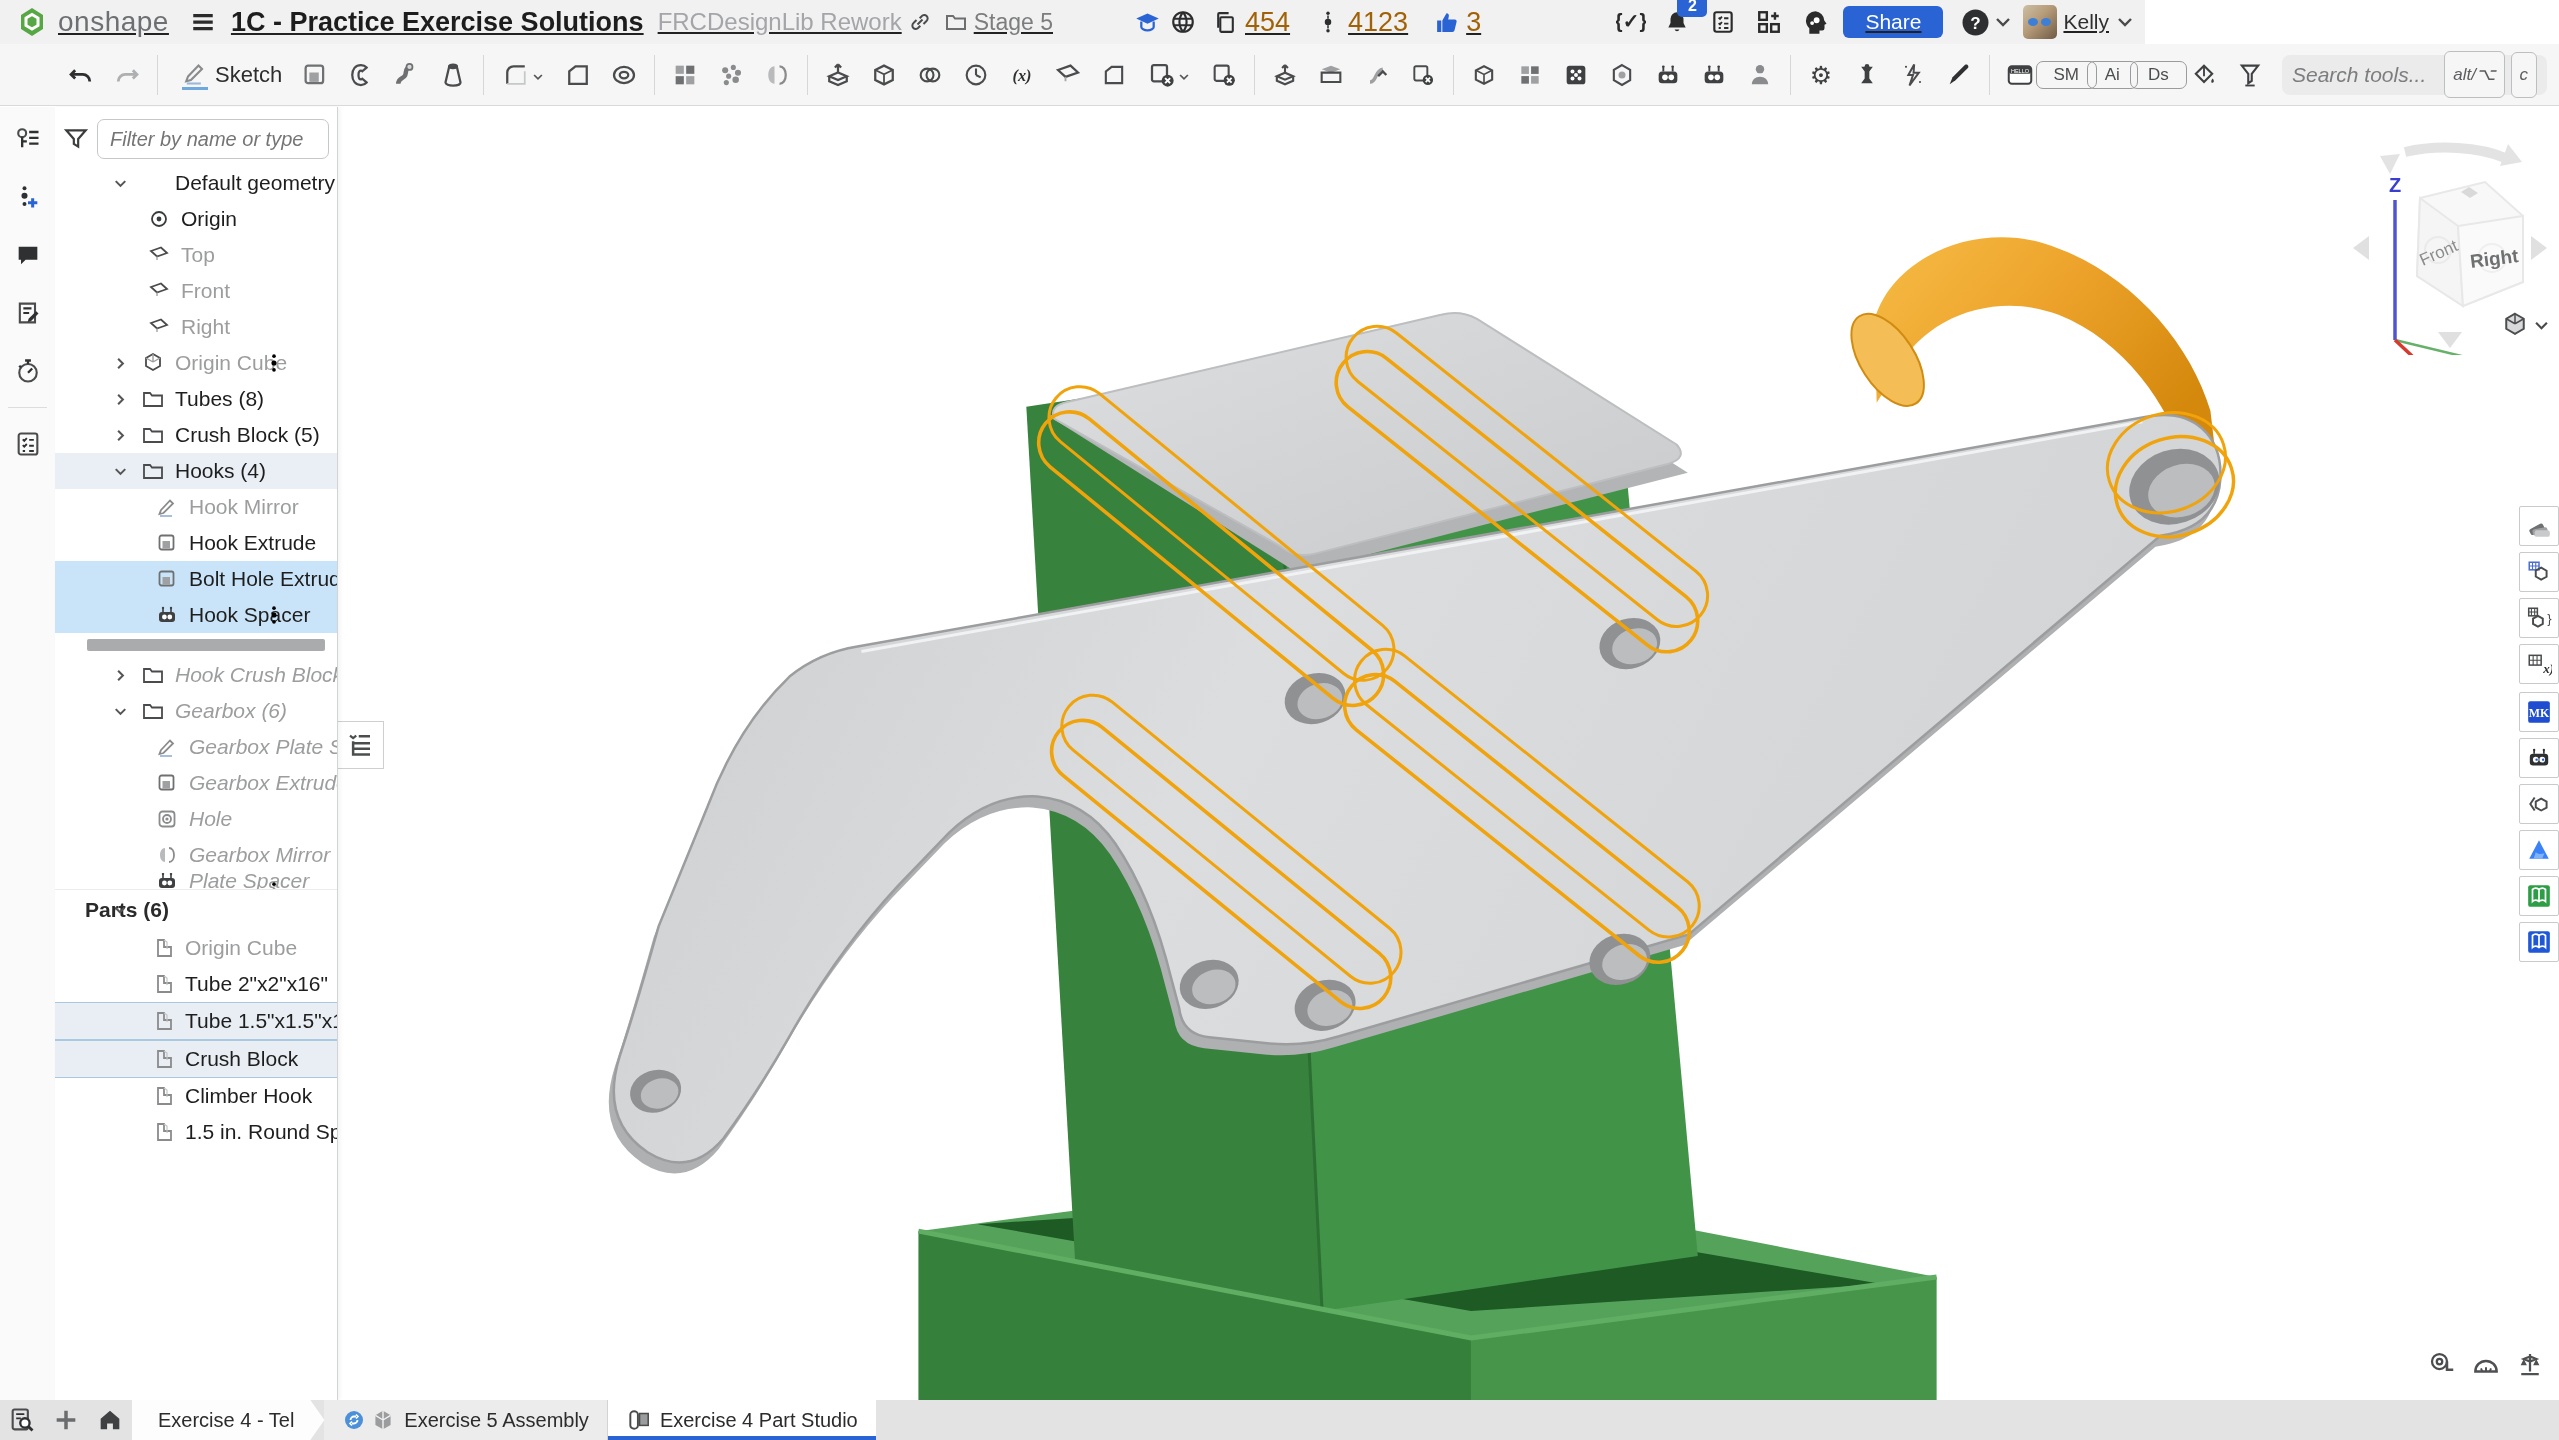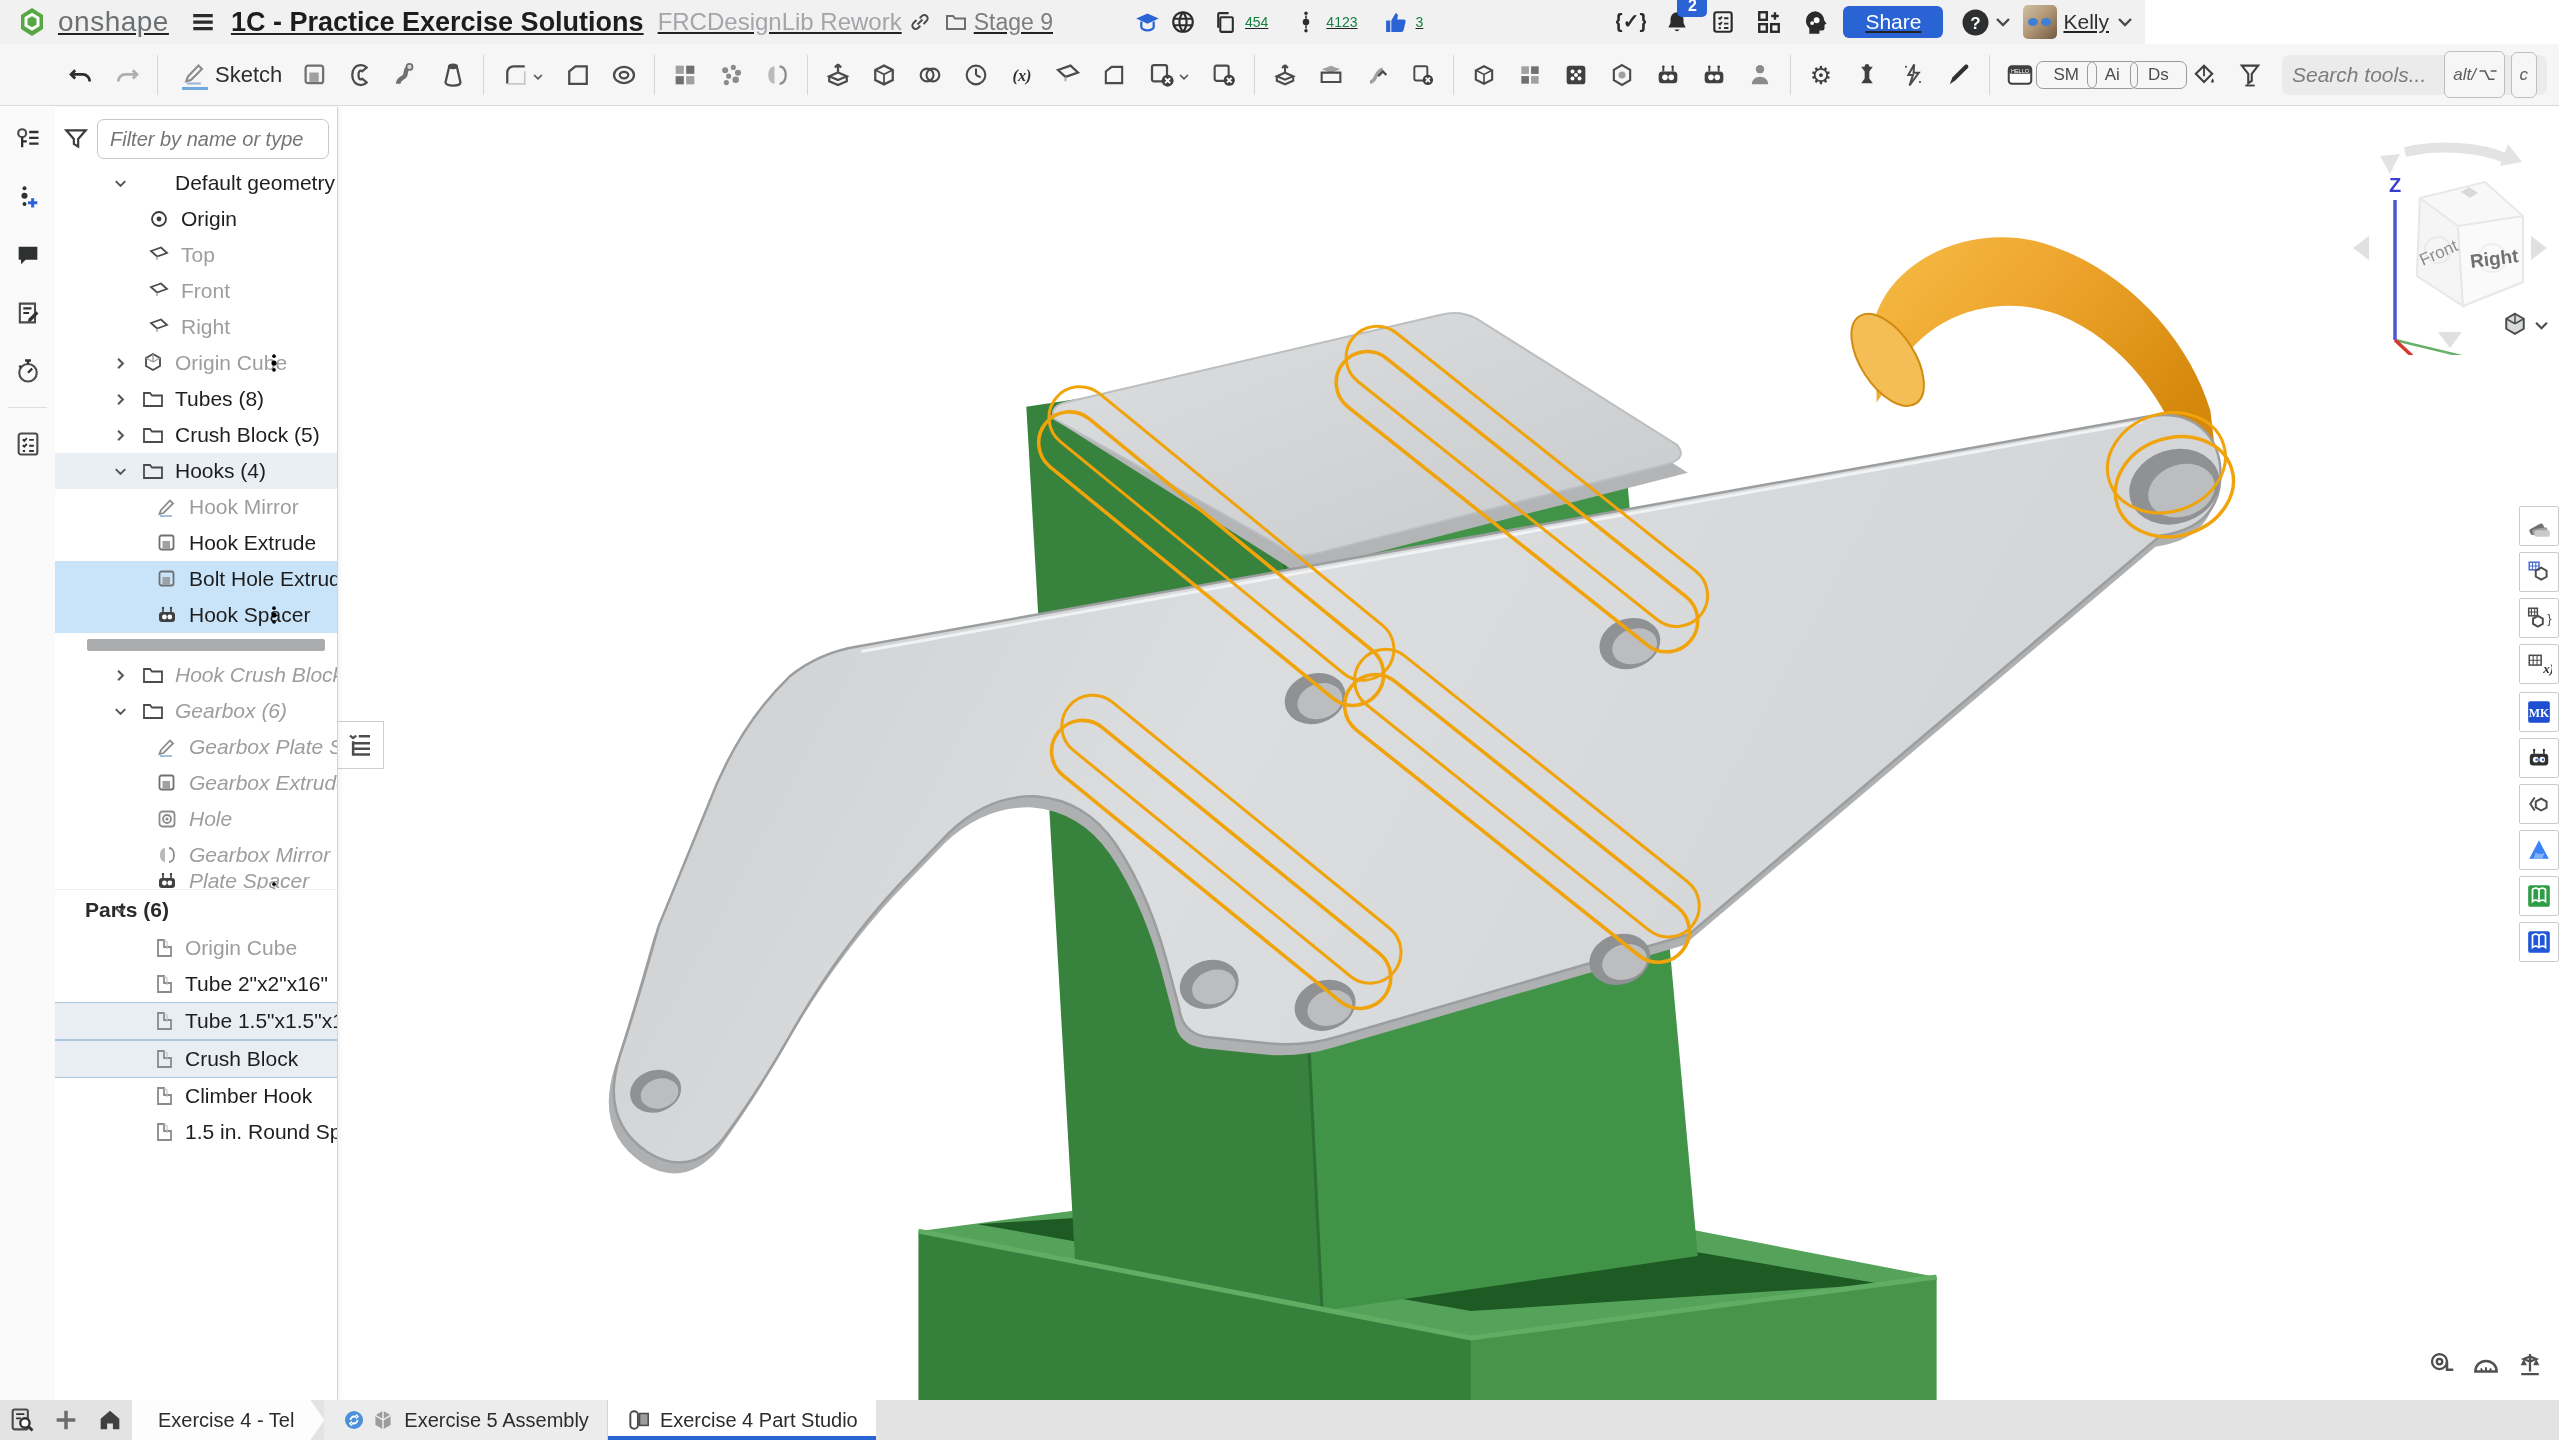--- a/index.html
+++ b/index.html
@@ -4,21 +4,21 @@
 <style>
   html,body{margin:0;padding:0;background:#ffffff;}
   body{width:2559px;height:1440px;overflow:hidden;font-family:"Liberation Sans",sans-serif;position:relative;
        -webkit-font-smoothing:antialiased;color:#222;}
   .abs{position:absolute;}
   
   #header{left:0;top:0;width:2145px;height:44px;background:#f1f1f2;display:flex;align-items:center;z-index:30;text-decoration:underline;}
   #header .ttl{font-size:27px;font-weight:bold;color:#1d1d1d;margin-left:10px;white-space:nowrap;}
   #header .sub{font-size:24px;color:#a3a5a8;margin-left:14px;white-space:nowrap;}
   .hicon{display:flex;align-items:center;justify-content:center;width:36px;height:36px;flex:0 0 auto;cursor:pointer;}
-  .hnum{font-size:14px;color:#15803d;margin:0 4px 0 2px;}
+  .hnum{font-size:27px;color:#a16207;margin:0 4px 0 2px;}
   #share-btn{background:var(--accent);color:#fff;font-size:21px;border-radius:6px;height:32px;padding:0 22px;
      display:flex;align-items:center;margin:0 14px 0 10px;cursor:pointer;}
   #user-name{font-size:21px;color:#2f2f2f;margin:0 4px 0 6px;}
   .badge{position:absolute;top:-9px;right:-12px;background:var(--accent);color:#fff;font-size:16px;font-weight:bold;
      border-radius:5px;min-width:24px;height:22px;display:flex;align-items:center;justify-content:center;padding:0 3px;}
   
   #toolbar{left:0;top:44px;width:2559px;height:62px;background:#f6f6f7;border-bottom:1px solid #d8d9da;
      display:flex;align-items:center;z-index:29;padding-left:58px;box-sizing:border-box;}
   .tbtn{width:46px;height:52px;display:flex;align-items:center;justify-content:center;border-radius:4px;cursor:pointer;flex:0 0 auto;}
   .tsep{width:1px;height:40px;background:#d7d7d8;margin:0 7px;flex:0 0 auto;}
@@ -97,21 +97,21 @@
   <span class="hicon">
     <svg width="24" height="24" viewBox="0 0 24 24" fill="none" stroke="#4a4b4c" stroke-width="2">
         <path d="M9.5 14.5l5-5M8.5 10l-3 3a3.4 3.4 0 104.8 4.8l2-2M15.5 14l3-3a3.4 3.4 0 10-4.8-4.8l-2 2"></path>
       </svg>
   </span>
   <span class="hicon">
     <svg width="24" height="24" viewBox="0 0 24 24" fill="none" stroke="#6d6e6f" stroke-width="2">
         <path d="M3 6h6l2 2.5h10V19H3z"></path>
       </svg>
   </span>
-  <span style="font-size:23px;color:#7c7d7e">Stage 9</span>
+  <span style="font-size:23px;color:#7c7d7e">Stage 5</span>
 
   <span class="hicon" style="margin-left:76px">
     <svg width="27" height="27" viewBox="0 0 24 24">
         <path d="M12 4l10 4.5L12 13 2 8.5z" fill="#2a63d4"></path>
         <path d="M6.5 11v5c0 1.5 2.5 3 5.5 3s5.5-1.5 5.5-3v-5" fill="none" stroke="#2a63d4" stroke-width="2"></path>
       </svg>
   </span>
   <span class="hicon">
     <svg width="26" height="26" viewBox="0 0 24 24" fill="none" stroke="#2c2d2e" stroke-width="2">
         <circle cx="12" cy="12" r="9"></circle>

